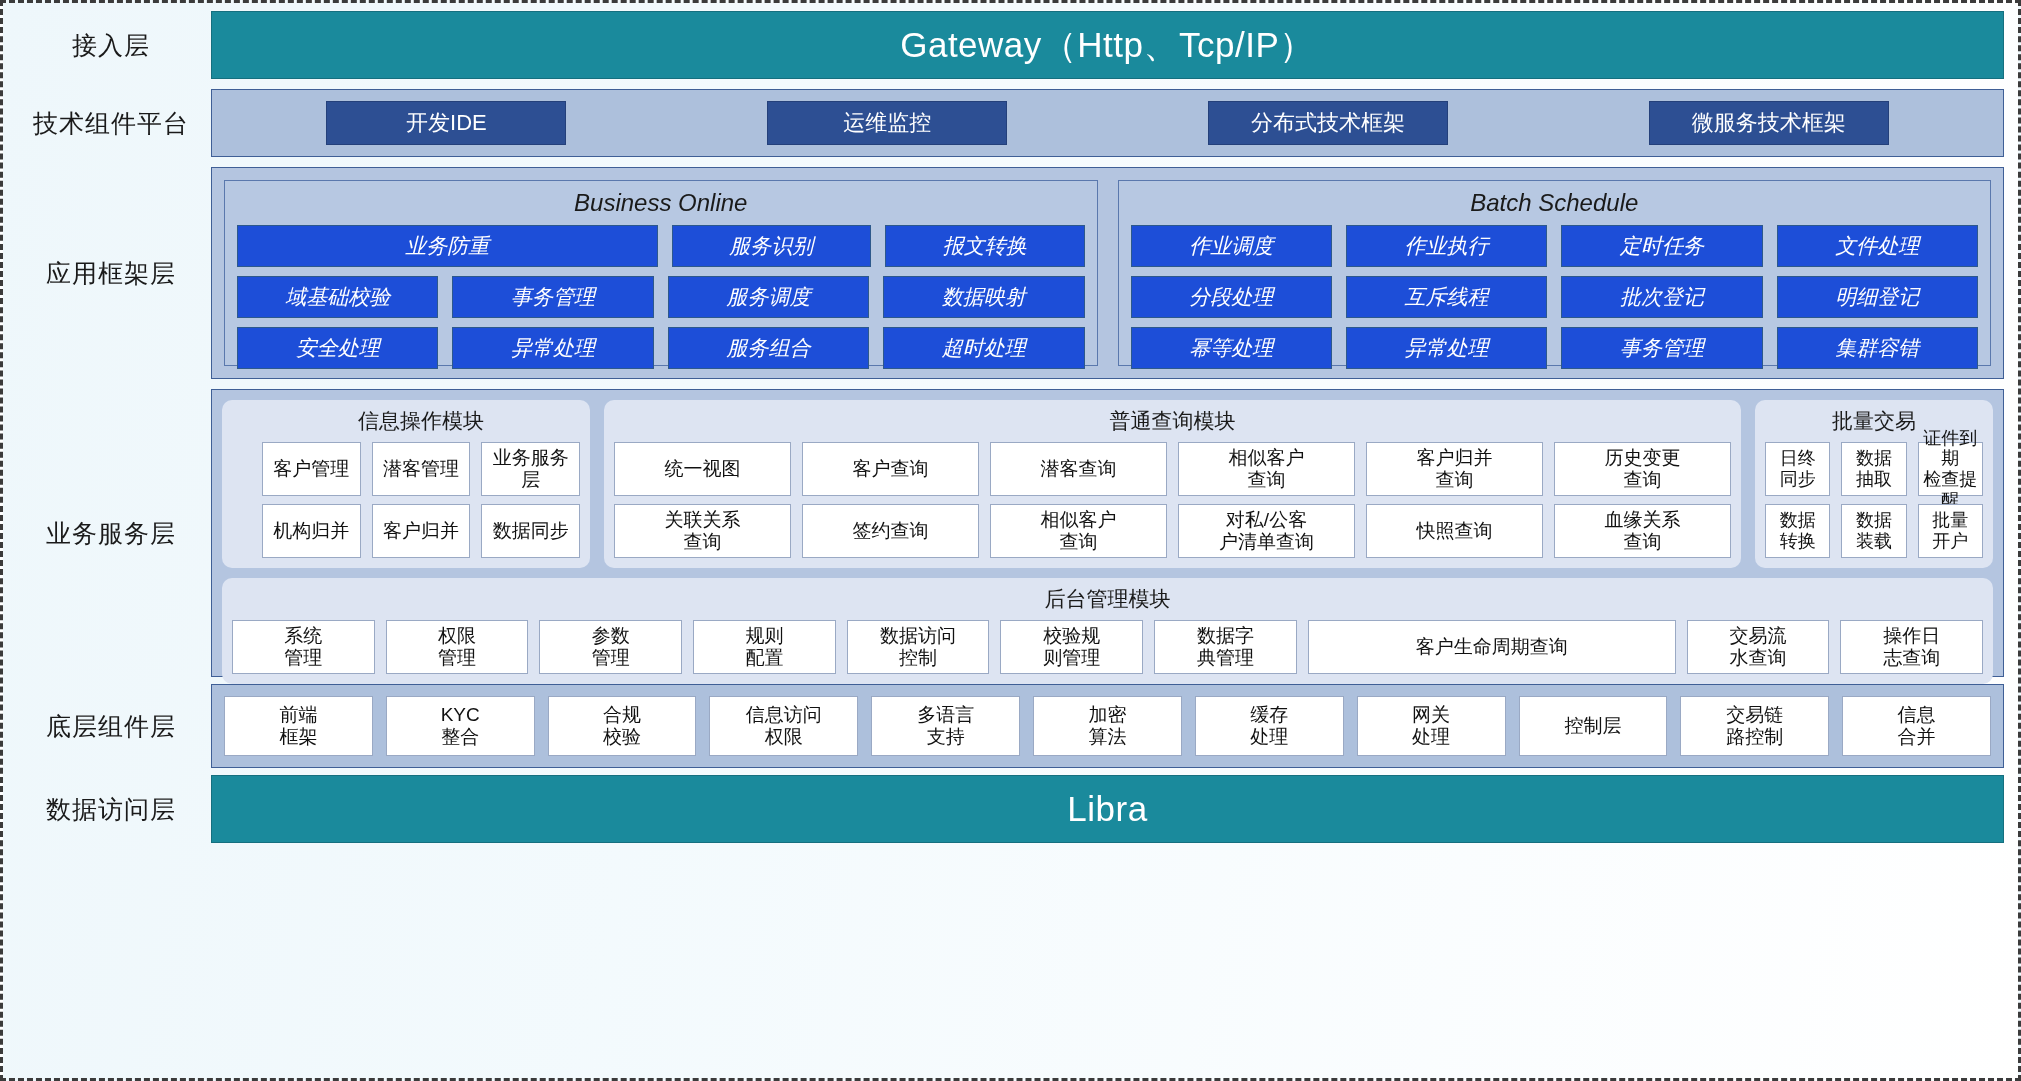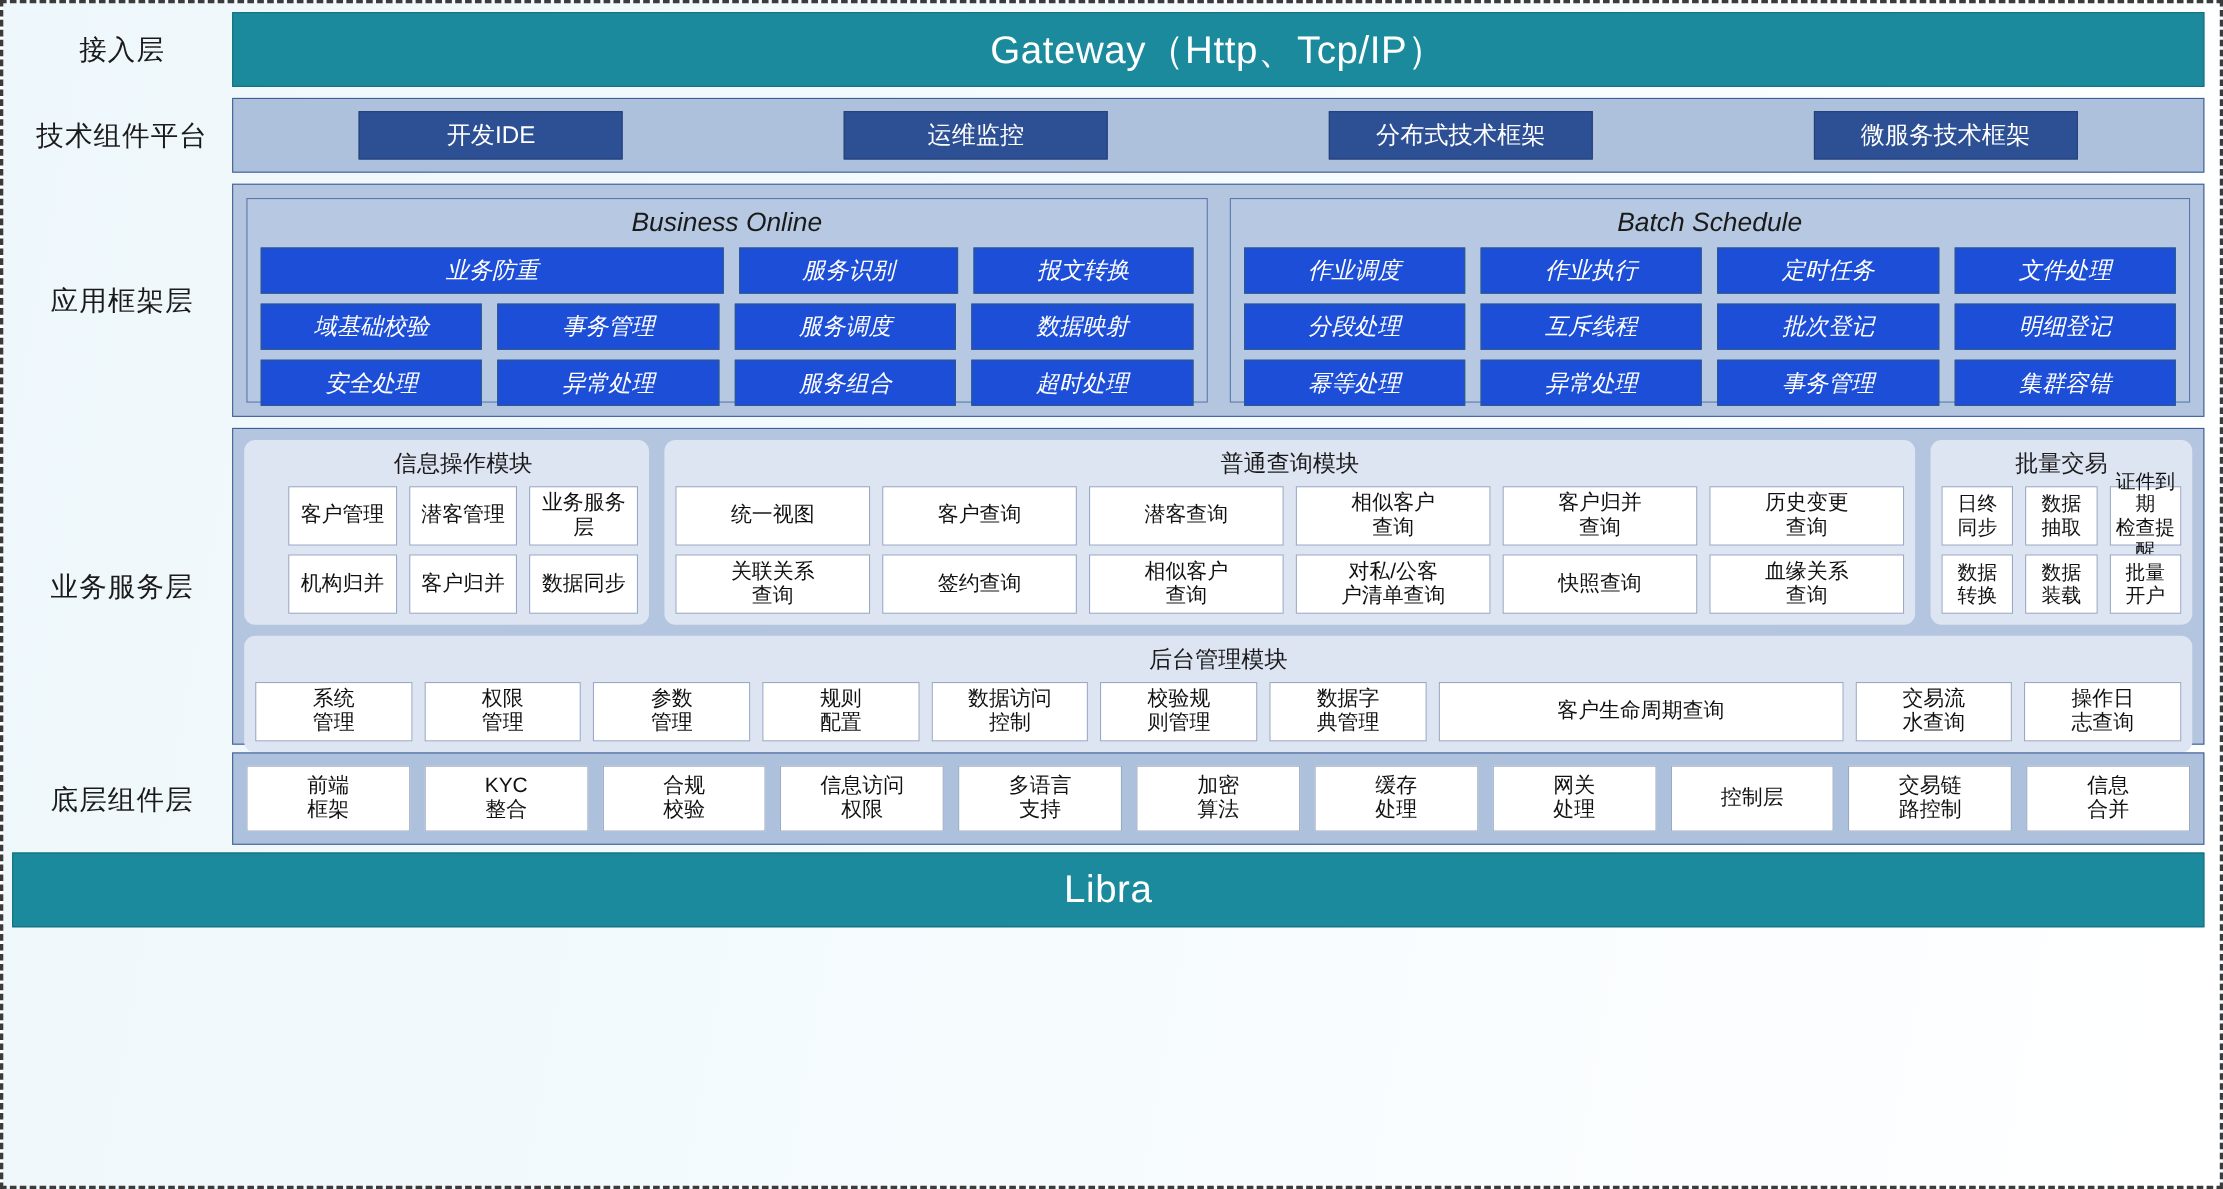--- a/index.html
+++ b/index.html
@@ -403,18 +403,19 @@
 路控制</div>
         <div class="comp-box">信息
 合并</div>
       </div>
     </div>
   </div>
 
   <div class="sp-sm"></div>
 
   <div class="layer-row" style="height:68px;">
+    <div class="layer-label">数据访问层</div>
     <div class="layer-body">
       <div class="teal-bar">Libra</div>
     </div>
   </div>
 
 </div>
 
 </body></html>

